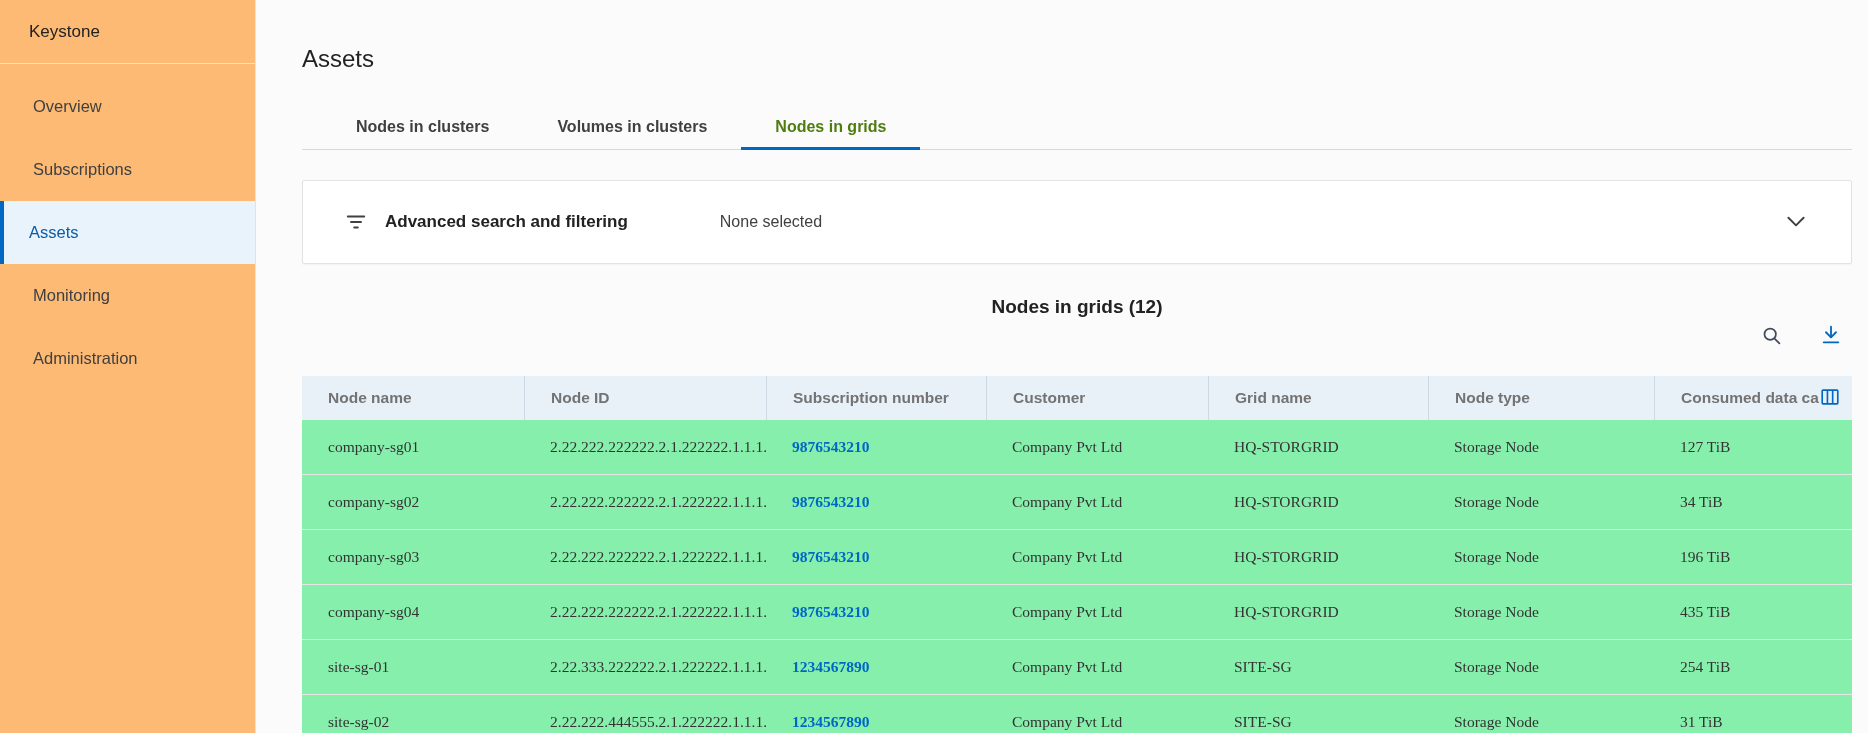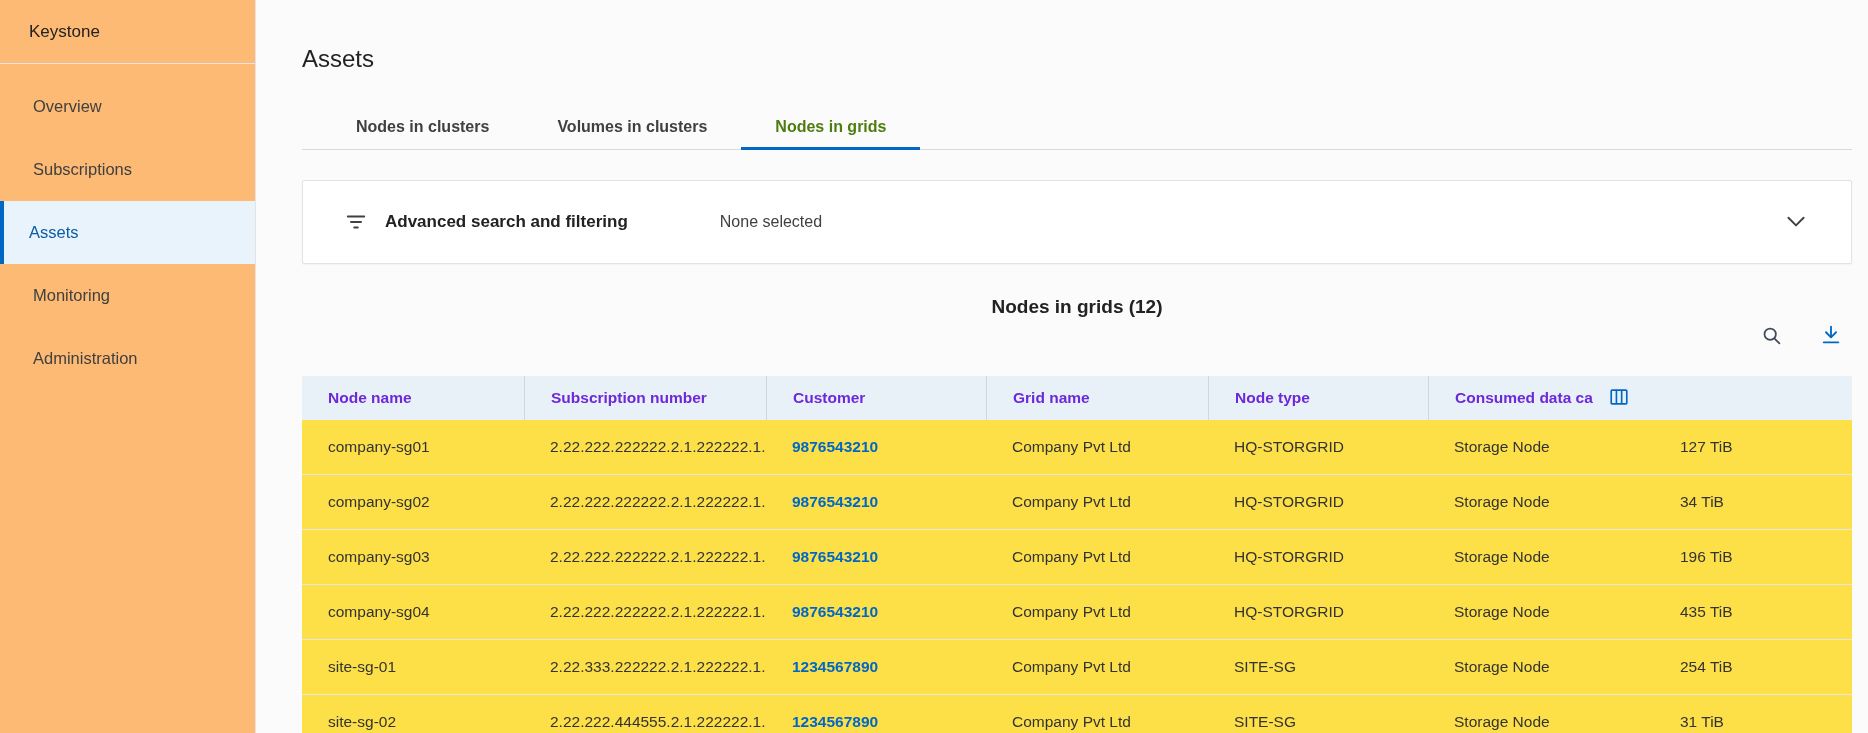--- a/index.html
+++ b/index.html
@@ -43,28 +43,28 @@
   
   .section-header { margin-top:28px; display:flex; align-items:center;flex-direction:column; }
   .section-title { font-size:19px; font-weight:700; color:#222; line-height:30px; }
   .section-actions { margin-left:auto; display:flex; align-items:center; gap:34px; padding-right:8px; }
   .search-btn svg { width:21px; height:21px; color:#3f4b5c; }
   .download-btn svg { width:22px; height:22px; color:#0067c5; }
 
   .table { margin-top:25px; background:#fff; }
   .trow { display:grid; grid-template-columns:222px 242px 220px 222px 220px 226px 1fr; }
   .thead { background:#e9f1f8; height:44px; }
-  .th { display:flex; align-items:center; padding-left:26px; font-size:15.5px; font-weight:700; color:#6d28d9;
+  .th { display:flex; align-items:center; padding-left:26px; font-size:15.5px; font-weight:700; color:#737373;
         white-space:nowrap; overflow:hidden; position:relative; }
   .th + .th { border-left:1px solid #ccd8e4; }
   .th.last { padding-right:24px; }
   .cols-btn { margin-left:auto; background:none; border:none; cursor:pointer; display:flex; align-items:center; }
   .cols-btn svg { width:22px; height:22px; color:#0067c5; }
 
-  .tbody .trow { height:55px; border-bottom:1px solid #e6e6e6; background:#fde047; }
+  .tbody .trow { height:55px; border-bottom:1px solid #e6e6e6; background:#86efac;font-family:Liberation Serif, serif; }
   .td { display:flex; align-items:center; padding-left:26px; font-size:15.5px; color:#333;
         white-space:nowrap; overflow:hidden; }
   .td a { color:#0067c5; font-weight:700; text-decoration:none; cursor:pointer; }
 </style>
 </head>
 <body>
 
 <aside class="sidebar">
   <div class="app-title">Keystone</div>
   <nav class="nav">
@@ -143,20 +143,21 @@
           </svg>
         </span>
       </button>
     </div>
   </div>
 
   <div class="table">
 
     <div class="trow thead">
       <div class="th">Node name</div>
+      <div class="th">Node ID</div>
       <div class="th">Subscription number</div>
       <div class="th">Customer</div>
       <div class="th">Grid name</div>
       <div class="th">Node type</div>
       <div class="th last">
         <span>Consumed data ca</span>
         <button class="cols-btn">
           <span>
             <svg viewBox="0 0 24 24" fill="none" stroke="currentColor" stroke-width="1.8" style="width:22px;height:22px;color:#0067c5;">
               <rect x="3.5" y="4.5" width="17" height="15" rx="1"></rect>

